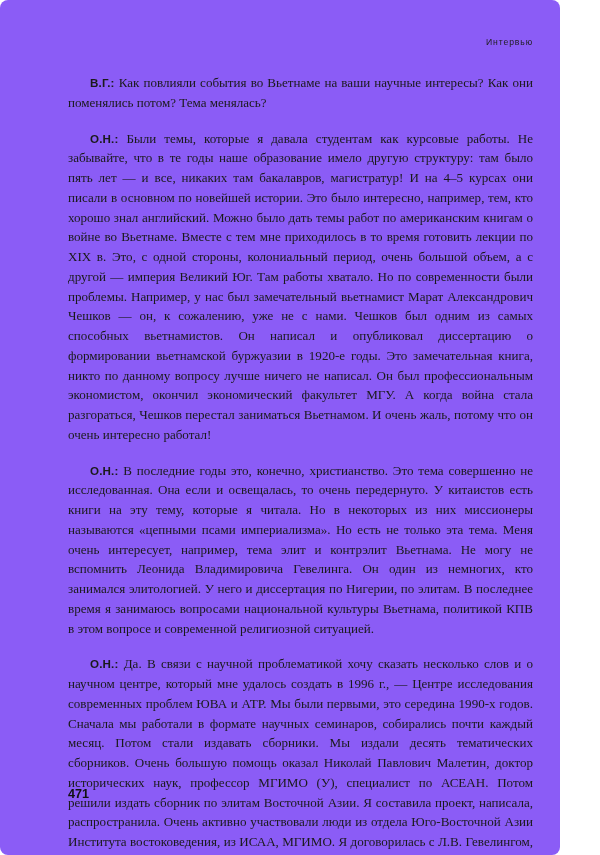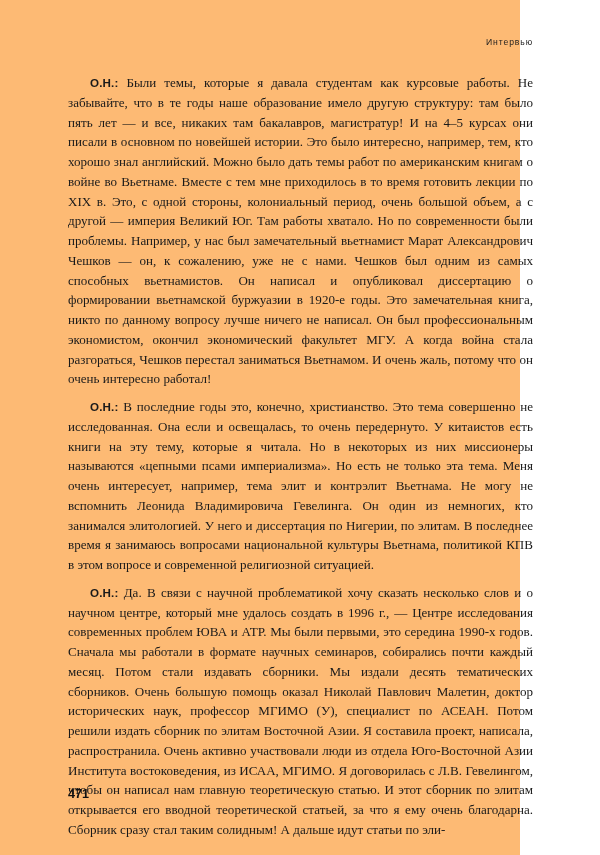--- a/index.html
+++ b/index.html
@@ -13,23 +13,24 @@
     height: 855px;
     position: relative;
     font-family: "Liberation Serif", "DejaVu Serif", serif;
     color: #1a1a1a;
     overflow: hidden;
   }
 
   .page {
     position: absolute;
     inset: 0;
-    width: 520px;
+    width: 560px;
     height: 855px;
-    background: #fdba74;
+    background: #8b5cf6;
+    border-radius: 8px;
   }
 
   
   .running-head {
     position: absolute;
     top: 38px;
     left: 68px;
     width: 465px;
     text-align: right;
     font-family: "Liberation Sans", "DejaVu Sans", sans-serif;
@@ -54,21 +55,21 @@
     text-align: justify;
     text-justify: inter-word;
     font-size: 13.05px;
     line-height: 19.75px;
     hyphens: manual;
     -webkit-hyphens: manual;
     word-spacing: 0px;
   }
 
   p.para + p.para {
-    margin-top: 8px;
+    margin-top: 16px;
   }
 
   .speaker {
     font-family: "Liberation Sans", "DejaVu Sans", sans-serif;
     font-weight: bold;
     font-size: 11.6px;
     letter-spacing: 0.15px;
   }
 
   
@@ -87,20 +88,24 @@
 </style>
 </head>
 <body>
 
 <div class="page">
 
   <div class="running-head">Интервью</div>
 
   <div class="text-column">
 
+    <p class="para">
+      <span class="speaker">В.Г.:</span> 
+      <span>Как повлияли события во Вьетнаме на ваши научные интересы? Как они поменялись потом? Тема менялась?</span>
+    </p>
 
     <p class="para">
       <span class="speaker">О.Н.:</span> 
       <span>Были темы, которые я давала студентам как курсовые работы. Не забывайте, что в те годы наше образование имело другую структуру: там было пять лет — и все, никаких там бакалавров, магистратур! И на 4–5 курсах они писали в основном по новейшей истории. Это было интересно, например, тем, кто хорошо знал английский. Можно было дать темы работ по американским книгам о войне во Вьетнаме. Вместе с тем мне приходилось в то время готовить лекции по XIX в. Это, с одной стороны, колониальный период, очень большой объем, а с другой — империя Великий Юг. Там работы хватало. Но по современности были проблемы. Например, у нас был замечательный вьетнамист Марат Александрович Чешков — он, к сожалению, уже не с нами. Чешков был одним из самых способных вьетнамистов. Он написал и опубликовал диссертацию о формировании вьетнамской буржуазии в 1920-е годы. Это замечательная книга, никто по данному вопросу лучше ничего не написал. Он был профессиональным экономистом, окончил экономический факультет МГУ. А когда война стала разгораться, Чешков перестал заниматься Вьетнамом. И очень жаль, потому что он очень интересно работал!</span>
     </p>
 
 
     <p class="para">
       <span class="speaker">О.Н.:</span> 
       <span>В последние годы это, конечно, христианство. Это тема совершенно не исследованная. Она если и освещалась, то очень передернуто. У китаистов есть книги на эту тему, которые я читала. Но в некоторых из них миссионеры называются «цепными псами империализма». Но есть не только эта тема. Меня очень интересует, например, тема элит и контрэлит Вьетнама. Не могу не вспомнить Леонида Владимировича Гевелинга. Он один из немногих, кто занимался элитологией. У него и диссертация по Нигерии, по элитам. В последнее время я занимаюсь вопросами национальной культуры Вьетнама, политикой КПВ в этом вопросе и современной религиозной ситуацией.</span>

